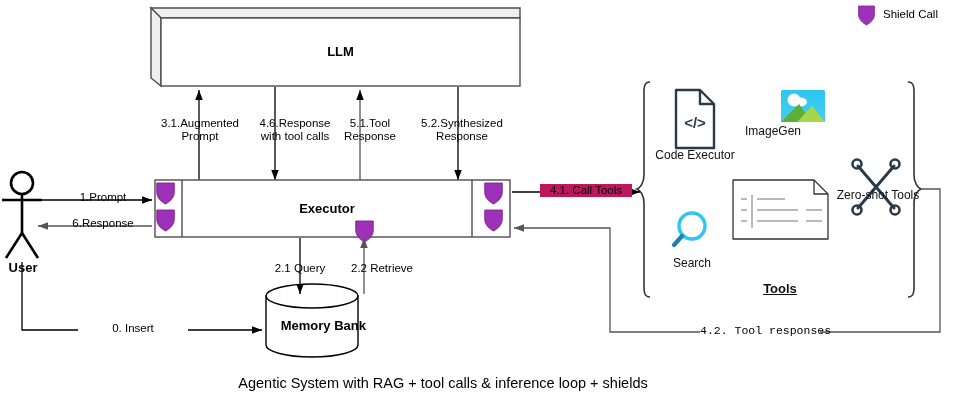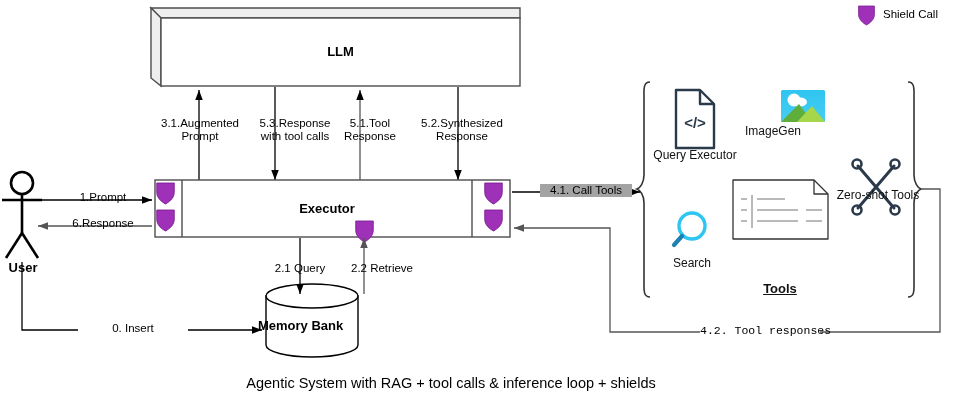--- a/index.html
+++ b/index.html
@@ -4,21 +4,21 @@
 <style>
   html,body{margin:0;padding:0;background:#ffffff;}
   body{width:970px;height:411px;position:relative;overflow:hidden;
        font-family:"Liberation Sans", sans-serif;color:#000;}
   .stage{position:absolute;left:0;top:0;width:970px;height:411px;}
   svg.layer{position:absolute;left:0;top:0;width:970px;height:411px;}
   .lbl{position:absolute;font-size:11.5px;line-height:13px;color:#000;
        text-align:center;white-space:pre-line;}
   .lbl.nowrap{white-space:nowrap;}
   .boxtitle{position:absolute;font-weight:bold;font-size:13px;}
-  .caption{position:absolute;font-size:14.5px;padding-left:8px;}
+  .caption{position:absolute;font-size:14.5px;}
   .toolcap{position:absolute;font-size:12px;text-align:center;line-height:14px;color:#111;}
   .legendtext{position:absolute;font-size:11.5px;}
 </style>
 </head>
 <body>
 
 <div class="stage">
 
   <svg class="layer" viewBox="0 0 970 411">
     <defs>
@@ -170,46 +170,46 @@
 
     <g>
       <use href="#shieldSym" x="857" y="4" width="19" height="23"></use>
     </g>
   </svg>
 
   <div class="boxtitle" style="left:182px;top:201px;width:290px;text-align:center;">Executor</div>
 
   <div class="boxtitle" style="left:161px;top:44px;width:359px;text-align:center;">LLM</div>
 
-  <div class="boxtitle" style="left:258px;top:318px;width:108px;text-align:left;">Memory Bank</div>
+  <div class="boxtitle" style="left:258px;top:318px;width:108px;text-align:right;">Memory Bank</div>
 
   <div class="boxtitle" style="left:0px;top:260px;width:46px;text-align:center;font-size:13px;">User</div>
 
   <div class="lbl" style="left:58px;top:191px;width:90px;">1.Prompt</div>
   <div class="lbl" style="left:58px;top:217px;width:90px;">6.Response</div>
 
   <div class="lbl" style="left:141px;top:117px;width:118px;">3.1.Augmented
 Prompt</div>
-  <div class="lbl" style="left:233px;top:117px;width:124px;">5.3.Response
+  <div class="lbl" style="left:233px;top:117px;width:124px;">4.6.Response
 with tool calls</div>
   <div class="lbl" style="left:327px;top:117px;width:86px;">5.1.Tool
 Response</div>
   <div class="lbl" style="left:404px;top:117px;width:116px;">5.2.Synthesized
 Response</div>
 
   <div class="lbl nowrap" style="left:256px;top:262px;width:88px;">2.1 Query</div>
   <div class="lbl nowrap" style="left:336px;top:262px;width:92px;">2.2 Retrieve</div>
 
   <div class="lbl nowrap" style="left:78px;top:322px;width:110px;background:#fff;">0. Insert</div>
 
-  <div class="lbl nowrap" style="left:540px;top:184px;width:92px;background:#a3a3a3;">4.1. Call Tools</div>
+  <div class="lbl nowrap" style="left:540px;top:184px;width:92px;background:#be185d;">4.1. Call Tools</div>
 
   <div class="lbl nowrap" style="left:700px;top:324px;width:120px;background:#fff;font-family:Liberation Mono, monospace;">4.2. Tool responses</div>
 
-  <div class="toolcap" style="left:648px;top:148px;width:94px;">Query Executor</div>
+  <div class="toolcap" style="left:648px;top:148px;width:94px;">Code Executor</div>
   <div class="toolcap" style="left:733px;top:124px;width:80px;">ImageGen</div>
   <div class="toolcap" style="left:658px;top:256px;width:68px;">Search</div>
   <div class="toolcap" style="left:836px;top:188px;width:84px;">Zero-shot
 Tools</div>
 
   <div class="toolcap" style="left:735px;top:282px;width:90px;font-weight:bold;font-size:13px;text-decoration:underline;">Tools</div>
 
   <div class="legendtext" style="left:883px;top:8px;">Shield Call</div>
 
   <div class="caption" style="left:0px;top:375px;width:886px;text-align:center;">Agentic System with RAG + tool calls &amp; inference loop + shields</div>

